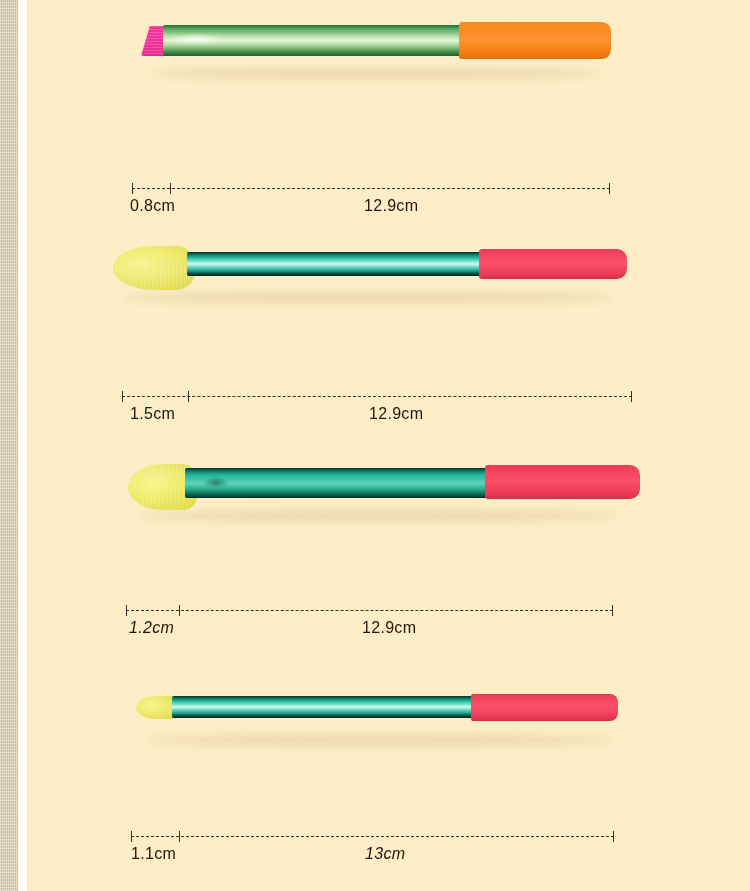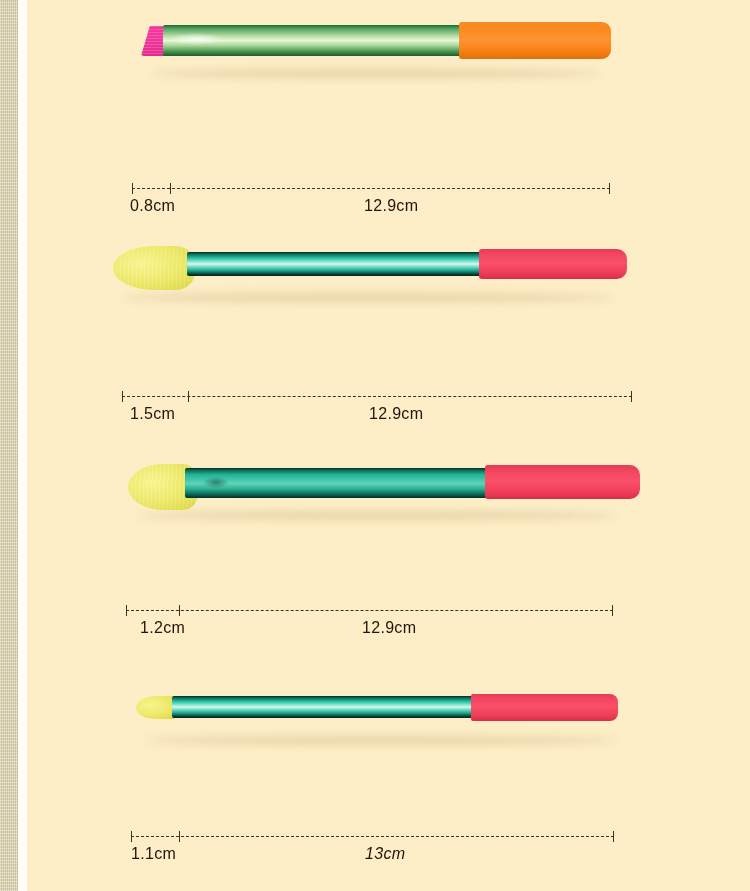--- a/index.html
+++ b/index.html
@@ -240,21 +240,21 @@
     <div class="piece b3-ferrule teal-ferrule-3"></div>
     <div class="piece b3-handle crimson-handle"></div>
   </div>
 
   <div class="ruler" style="left:126px; top:610px; width:487px;">
     <div class="ruler-line" style="width:487px;"></div>
     <div class="tick" style="left:0px;"></div>
     <div class="tick" style="left:53px;"></div>
     <div class="tick" style="left:486px;"></div>
     <div class="ruler-labels">
-      <span class="ruler-label" style="left:14px;">1.2cm</span>
+      <span class="ruler-label" style="left:3px;font-style:italic;">1.2cm</span>
       <span class="ruler-label" style="left:236px;">12.9cm</span>
     </div>
   </div>
 
   <div class="brush" style="left:136px; top:687px; width:500px;">
     <div class="brush-shadow" style="width:470px;"></div>
     <div class="piece b4-bristle yellow-bristle"></div>
     <div class="piece b4-ferrule teal-ferrule"></div>
     <div class="piece b4-handle crimson-handle"></div>
   </div>

